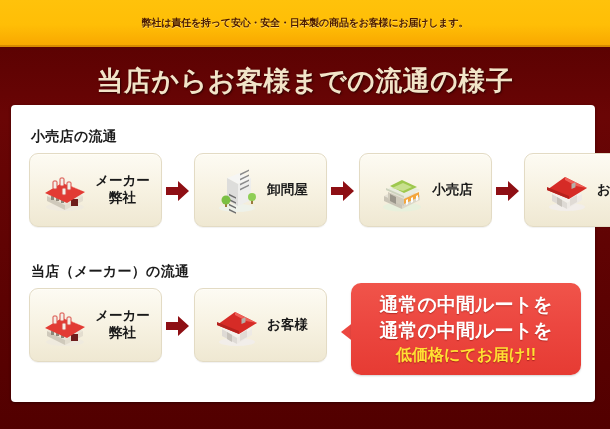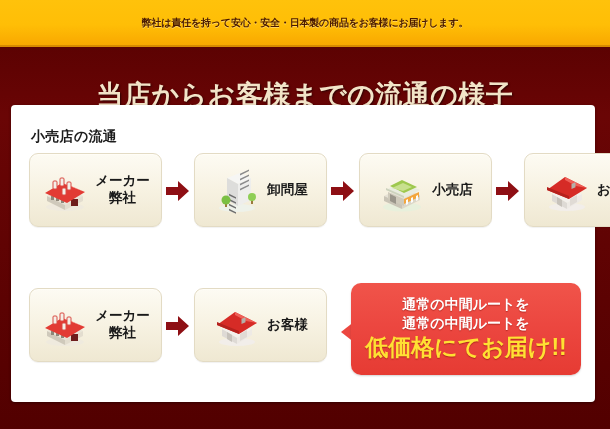--- a/index.html
+++ b/index.html
@@ -25,21 +25,21 @@
   }
 
   
   .maroon{
     position:absolute; left:0; top:47px; width:610px; height:382px;
     background:linear-gradient(180deg,#5c0202 0%,#6a0505 18%,#520000 100%);
   }
 
   
   .main-title{
-    position:absolute; left:0; top:69px; width:610px; height:52px;
+    position:absolute; left:0; top:55px; width:610px; height:52px;
     display:flex; align-items:center; justify-content:center;
   }
   .main-title .txt{
     font-size:27px; font-weight:bold; color:#f2e4c8;
     letter-spacing:0.5px; white-space:nowrap;
     text-shadow:1px 1px 2px rgba(0,0,0,.55);
   }
 
   
   .panel{
@@ -92,26 +92,26 @@
     border-radius:10px;
     display:flex; flex-direction:column; align-items:center; justify-content:center;
     box-shadow:0 1px 2px rgba(0,0,0,.18);
   }
   .bubble .tail{
     position:absolute; left:0; top:38px; width:14px; height:22px;
     background:#ec4740;
     clip-path:polygon(0% 50%, 100% 0%, 100% 100%);
   }
   .bubble .l1,.bubble .l2{
-    font-size:14px; font-weight:bold; color:#ffffff;
+    font-size:19px; font-weight:bold; color:#ffffff;
     line-height:1.35; white-space:nowrap;
     text-shadow:0 1px 1px rgba(140,20,15,.55);
   }
   .bubble .l3{
-    font-size:23px; font-weight:bold; color:#ffe033;
+    font-size:16px; font-weight:bold; color:#ffe033;
     line-height:1.3; white-space:nowrap; margin-top:1px;
     text-shadow:0 1px 1px rgba(140,20,15,.6);
   }
 </style>
 </head>
 <body>
 
 <div class="top-banner">
   <span class="txt">弊社は責任を持って安心・安全・日本製の商品をお客様にお届けします。</span>
 </div>
@@ -238,20 +238,21 @@
           <polygon points="4,24 26,33 26,30 4,21" fill="#b5211d"></polygon>
           <polygon points="27,33 34,29 34,36 27,40" fill="#e0dbd5"></polygon>
           <rect x="28.5" y="32" width="4" height="5" fill="#b5b0a9" transform="skewY(-26)"></rect>
           <polygon points="14,31 19,34 19,41 14,38" fill="#c7c2bb"></polygon>
         </svg>
       </span>
       <span class="label">お客様</span>
     </div>
   </div>
 
+  <div class="sec-head" id="head-direct">当店（メーカー）の流通</div>
 
   <div class="flow-row" id="row-direct">
 
     <div class="card">
       <span class="icon">
         <svg width="48" height="48" viewBox="0 0 48 48">
           <ellipse cx="24" cy="41" rx="19" ry="4" fill="#efeade"></ellipse>
           <polygon points="6,30 24,21 42,30 24,39" fill="#e8e4d8"></polygon>
           <polygon points="6,30 24,39 24,44 6,35" fill="#cfc9bb"></polygon>
           <polygon points="24,39 42,30 42,35 24,44" fill="#e3ddcf"></polygon>

